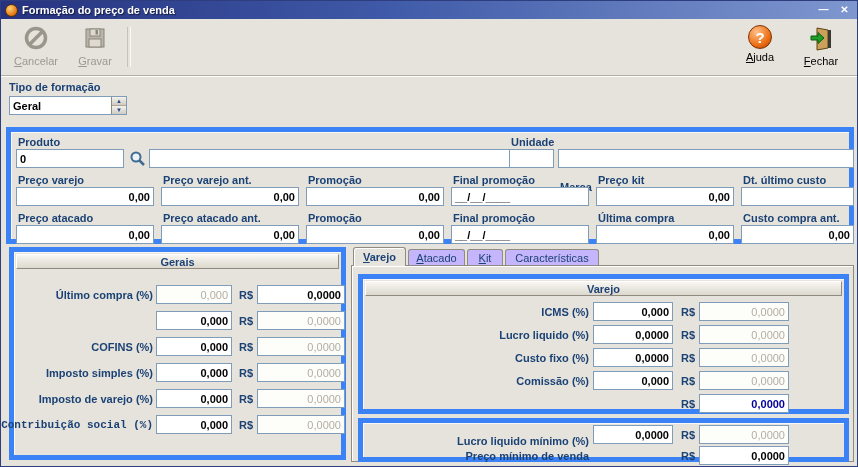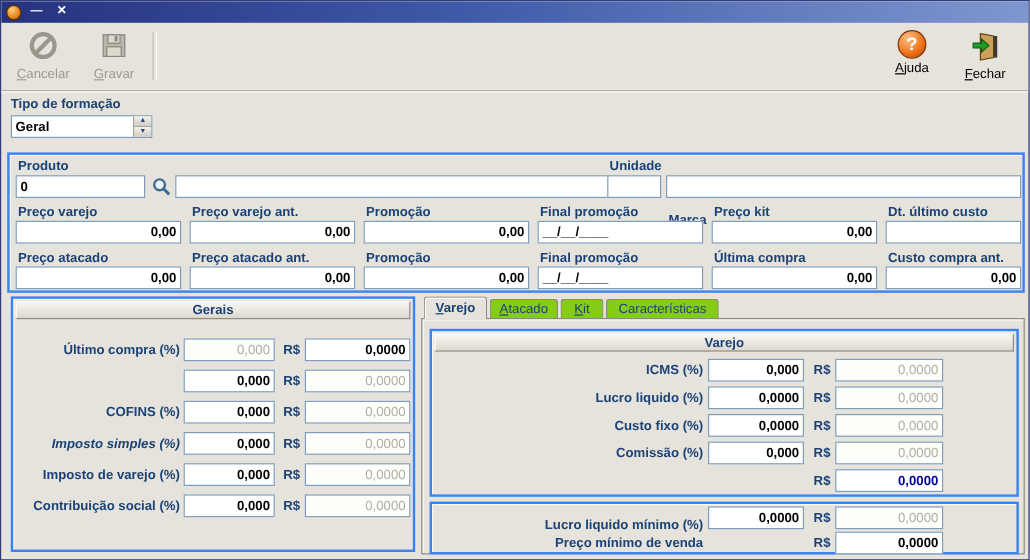--- a/index.html
+++ b/index.html
@@ -36,45 +36,46 @@
 
   
   .combo{position:absolute;left:8px;top:95px;width:118px;height:19px;background:#fff;border:1px solid #7f9db9;box-sizing:border-box;display:flex;}
   .combo-text{flex:1;display:flex;align-items:center;padding:0 3px;font-weight:bold;color:#000;}
   .spin{width:14px;display:flex;flex-direction:column;border-left:1px solid #8f8b80;}
   .spin span{flex:1;display:flex;align-items:center;justify-content:center;font-size:6px;color:#234a8c;
     background:linear-gradient(#f4f2ec,#cfcbc1);border-bottom:1px solid #aaa69b;}
   .spin span:last-child{border-bottom:none;}
 
   
-  .gbox{position:absolute;border:2px solid #3b82f6;box-shadow:inset 1px 1px 0 rgba(255,255,255,.75);box-sizing:border-box;}
+  .gbox{position:absolute;border:5px solid #3b82f6;box-shadow:inset 1px 1px 0 rgba(255,255,255,.75);box-sizing:border-box;}
   .hdr{position:absolute;left:2px;right:2px;top:2px;height:15px;
     background:linear-gradient(#f8f6f2,#dcd8cd);border:1px solid;border-color:#fff #8f8b80 #8f8b80 #fff;
     color:#1b4275;font-weight:bold;display:flex;align-items:center;justify-content:center;box-sizing:border-box;}
   .row-lbl{position:absolute;height:19px;display:flex;align-items:center;justify-content:flex-end;
     font-weight:bold;color:#1b4275;white-space:nowrap;}
   .rs{position:absolute;height:19px;display:flex;align-items:center;font-weight:bold;color:#1b4275;}
 
   
   .tabs-area{position:absolute;left:350px;top:246px;width:566px;height:215px;}
   .tab{position:absolute;display:flex;align-items:center;justify-content:center;
-    background:#84cc16;border:1px solid #8f8b80;border-bottom:none;border-radius:3px 3px 0 0;
+    background:#c4b5fd;border:1px solid #8f8b80;border-bottom:none;border-radius:3px 3px 0 0;
     color:#1b4275;box-sizing:border-box;cursor:default;}
   .tab .t-lbl{display:inline-block;}
   .tab.active{background:#e6e3dc;font-weight:bold;z-index:2;box-shadow:inset 1px 1px 0 #fff;}
   .tab-content{position:absolute;left:0;top:18px;width:503px;height:197px;
     border:1px solid #8f8b80;box-shadow:inset 1px 1px 0 #fff;background:#e6e3dc;box-sizing:border-box;}
 </style>
 </head>
 <body>
 
 <div class="window">
 
   <div class="titlebar">
     <span class="app-icon"></span>
+    <span class="title">Formação do preço de venda</span>
     <span class="win-btn">—</span>
     <span class="win-btn">✕</span>
   </div>
 
   <div class="toolbar">
     <div class="tb-btn disabled" style="left:6px;width:58px;">
       <span>
         <svg width="26" height="26" viewBox="0 0 26 26">
             <circle cx="13" cy="13" r="9.5" fill="none" stroke="#9a968b" stroke-width="3.5"></circle>
             <line x1="6.5" y1="19.5" x2="19.5" y2="6.5" stroke="#9a968b" stroke-width="3.5"></line>
@@ -176,31 +177,31 @@
 
     <div class="inp num" style="left:142px;top:59px;width:76px;">0,000</div>
     <div class="rs" style="left:225px;top:59px;">R$</div>
     <div class="inp num dis" style="left:243px;top:59px;width:88px;">0,0000</div>
 
     <div class="row-lbl" style="left:2px;top:85px;width:137px;">COFINS (%)</div>
     <div class="inp num" style="left:142px;top:85px;width:76px;">0,000</div>
     <div class="rs" style="left:225px;top:85px;">R$</div>
     <div class="inp num dis" style="left:243px;top:85px;width:88px;">0,0000</div>
 
-    <div class="row-lbl" style="left:2px;top:111px;width:137px;font-style:italic;">Imposto simples (%)</div>
+    <div class="row-lbl" style="left:2px;top:111px;width:137px;">Imposto simples (%)</div>
     <div class="inp num" style="left:142px;top:111px;width:76px;">0,000</div>
     <div class="rs" style="left:225px;top:111px;">R$</div>
     <div class="inp num dis" style="left:243px;top:111px;width:88px;">0,0000</div>
 
     <div class="row-lbl" style="left:2px;top:137px;width:137px;">Imposto de varejo (%)</div>
     <div class="inp num" style="left:142px;top:137px;width:76px;">0,000</div>
     <div class="rs" style="left:225px;top:137px;">R$</div>
     <div class="inp num dis" style="left:243px;top:137px;width:88px;">0,0000</div>
 
-    <div class="row-lbl" style="left:2px;top:163px;width:137px;">Contribuição social (%)</div>
+    <div class="row-lbl" style="left:2px;top:163px;width:137px;font-family:Liberation Mono, monospace;">Contribuição social (%)</div>
     <div class="inp num" style="left:142px;top:163px;width:76px;">0,000</div>
     <div class="rs" style="left:225px;top:163px;">R$</div>
     <div class="inp num dis" style="left:243px;top:163px;width:88px;">0,0000</div>
   </div>
 
   <div class="tabs-area">
     <div class="tab active" style="left:2px;top:0;width:53px;height:19px;">
       <span class="t-lbl hk">Varejo</span>
     </div>
     <div class="tab" style="left:57px;top:2px;width:57px;height:16px;">

